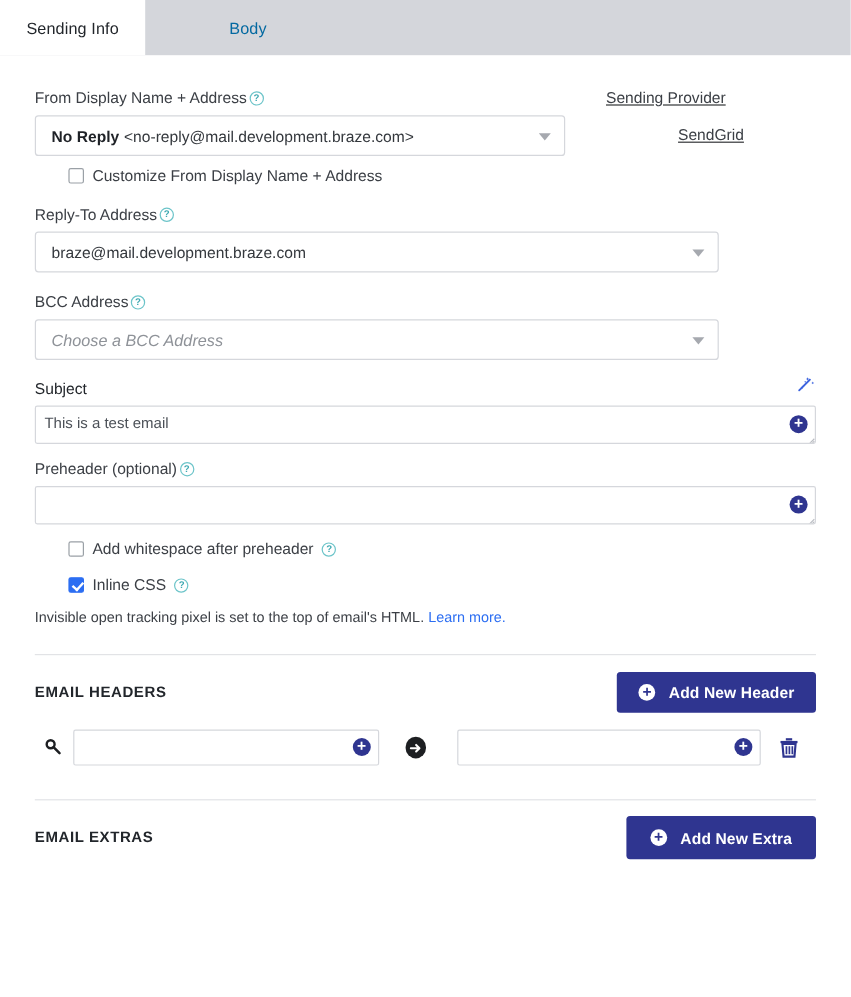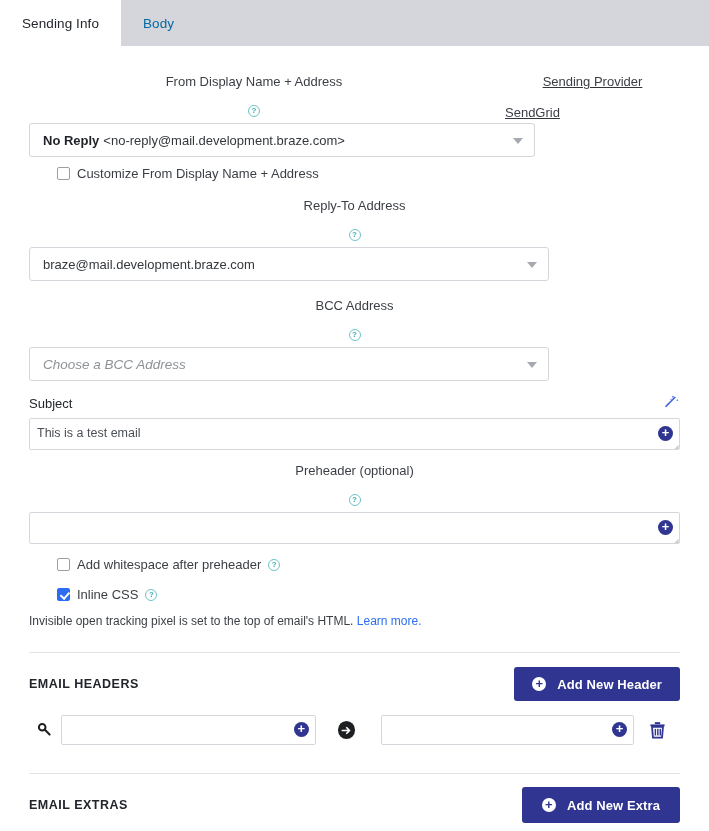--- a/index.html
+++ b/index.html
@@ -16,20 +16,21 @@
     overflow: hidden;
   }
 
   
   .tabbar {
     height: 46px;
     background: #d4d6db;
     display: flex;
     align-items: stretch;
     box-sizing: border-box;
+    gap: 48px;
   }
   .tab {
     display: flex;
     align-items: center;
     justify-content: center;
     padding: 0 22px;
     font-size: 13.5px;
     color: #0369a1;
     cursor: pointer;
     box-sizing: border-box;
@@ -52,23 +53,22 @@
   .col-left  { width: 450px; }
   .col-right { flex: 1; padding-left: 26px; text-decoration: underline; }
 
   .field-label {
     font-size: 13px;
     color: #3b3f45;
     font-weight: 400;
     margin-bottom: 6px;
     display: flex;
     align-items: center;
-    gap: 15px;
+    gap: 2px;
     line-height: 16px;
-    flex-direction: column;
   }
 
   .help {
     display: inline-flex;
     align-items: center;
     justify-content: center;
     width: 12px;
     height: 12px;
     border: 1px solid #6cc4c9;
     border-radius: 50%;
@@ -104,22 +104,22 @@
     margin-top: -2px;
     width: 0; height: 0;
     border-left: 5px solid transparent;
     border-right: 5px solid transparent;
     border-top: 6px solid #a6a9af;
   }
   .select-box .strong { font-weight: 700; color: #1f2227; }
   .select-box .addr { color: #34383d; }
   .select-box .ph { color: #8e9298; font-style: italic; font-size: 13.5px; }
 
-  .sel-from { width: 506px; }
-  .sel-wide { width: 520px; }
+  .sel-from { width: 442px; }
+  .sel-wide { width: 570px; }
 
   .cb-row {
     display: flex;
     align-items: center;
     gap: 7px;
     margin-top: 9px;
     font-size: 13px;
     color: #3b3f45;
     margin-left: 28px;
   }
@@ -362,21 +362,21 @@
         <span class="cb"></span>
         <span>Customize From Display Name + Address</span>
       </div>
     </div>
 
     <div class="col-right">
       <div class="field-label">
         <span>Sending Provider</span>
       </div>
       <div style="height:9px"></div>
-      <div style="font-size:13px;color:#3b3f45;">SendGrid</div>
+      <div style="font-size:13px;color:#3b3f45;text-align:center;">SendGrid</div>
     </div>
   </div>
 
   <div class="gap-lg"></div>
 
   <div class="field-label">
     <span>Reply-To Address</span>
     <span class="help">?</span>
   </div>
   <div class="select-box sel-wide">

